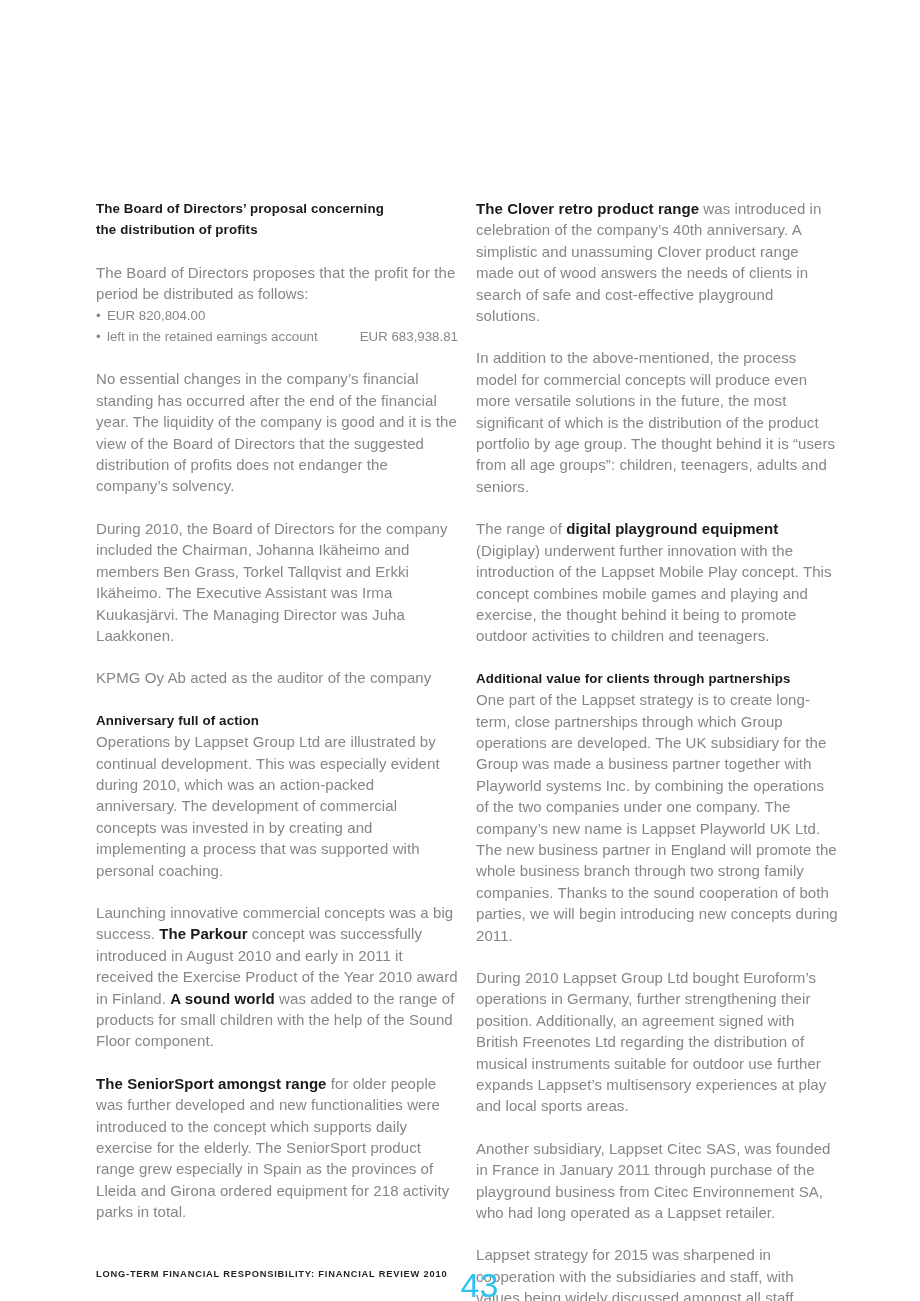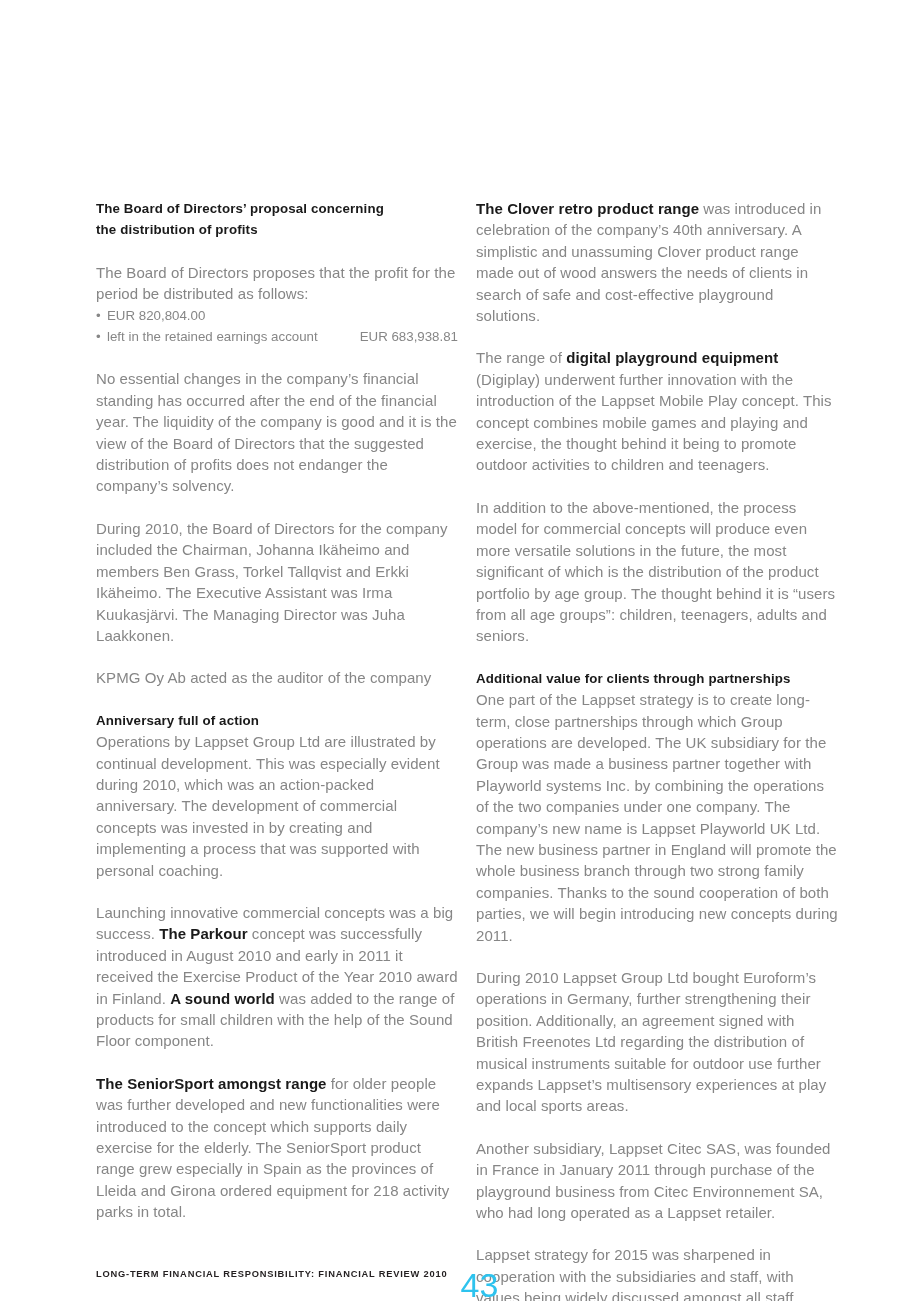--- a/index.html
+++ b/index.html
@@ -171,25 +171,25 @@
 
     </div>
 
     <div class="column">
 
       <div class="block">
         <p class="para"><span class="bold-run">The Clover retro product range</span><span> was introduced in celebration of the company’s 40th anniversary. A simplistic and unassuming Clover product range made out of wood answers the needs of clients in search of safe and cost-effective playground solutions.</span></p>
       </div>
 
       <div class="block">
+        <p class="para">In addition to the above-mentioned, the process model for commercial concepts will produce even more versatile solutions in the future, the most significant of which is the distribution of the product portfolio by age group. The thought behind it is “users from all age groups”: children, teenagers, adults and seniors.</p>
+      </div>
+
+      <div class="block">
         <p class="para"><span>The range of </span><span class="bold-run">digital playground equipment</span><span> (Digiplay) underwent further innovation with the introduction of the Lappset Mobile Play concept. This concept combines mobile games and playing and exercise,  the thought behind it being to promote outdoor activities to children and teenagers.</span></p>
-      </div>
-
-      <div class="block">
-        <p class="para">In addition to the above-mentioned, the process model for commercial concepts will produce even more versatile solutions in the future, the most significant of which is the distribution of the product portfolio by age group. The thought behind it is “users from all age groups”: children, teenagers, adults and seniors.</p>
       </div>
 
       <div class="block">
         <h2 class="heading">Additional value for clients through partnerships</h2>
         <p class="para">One part of the Lappset strategy is to create long-term, close partnerships through which Group operations are developed. The UK subsidiary for the Group was made a business partner together with Playworld systems Inc. by combining the operations of the two companies under one company. The company’s new name is Lappset Playworld UK Ltd. The new business partner in England will promote the whole business branch through two strong family companies. Thanks to the sound cooperation of both parties, we will begin introducing new concepts during 2011.</p>
       </div>
 
       <div class="block">
         <p class="para">During 2010 Lappset Group Ltd bought Euroform’s operations in Germany, further strengthening their position. Additionally, an agreement signed with British Freenotes Ltd regarding the distribution of musical instruments suitable for outdoor use further expands Lappset’s multisensory experiences at play and local sports areas.</p>
       </div>

